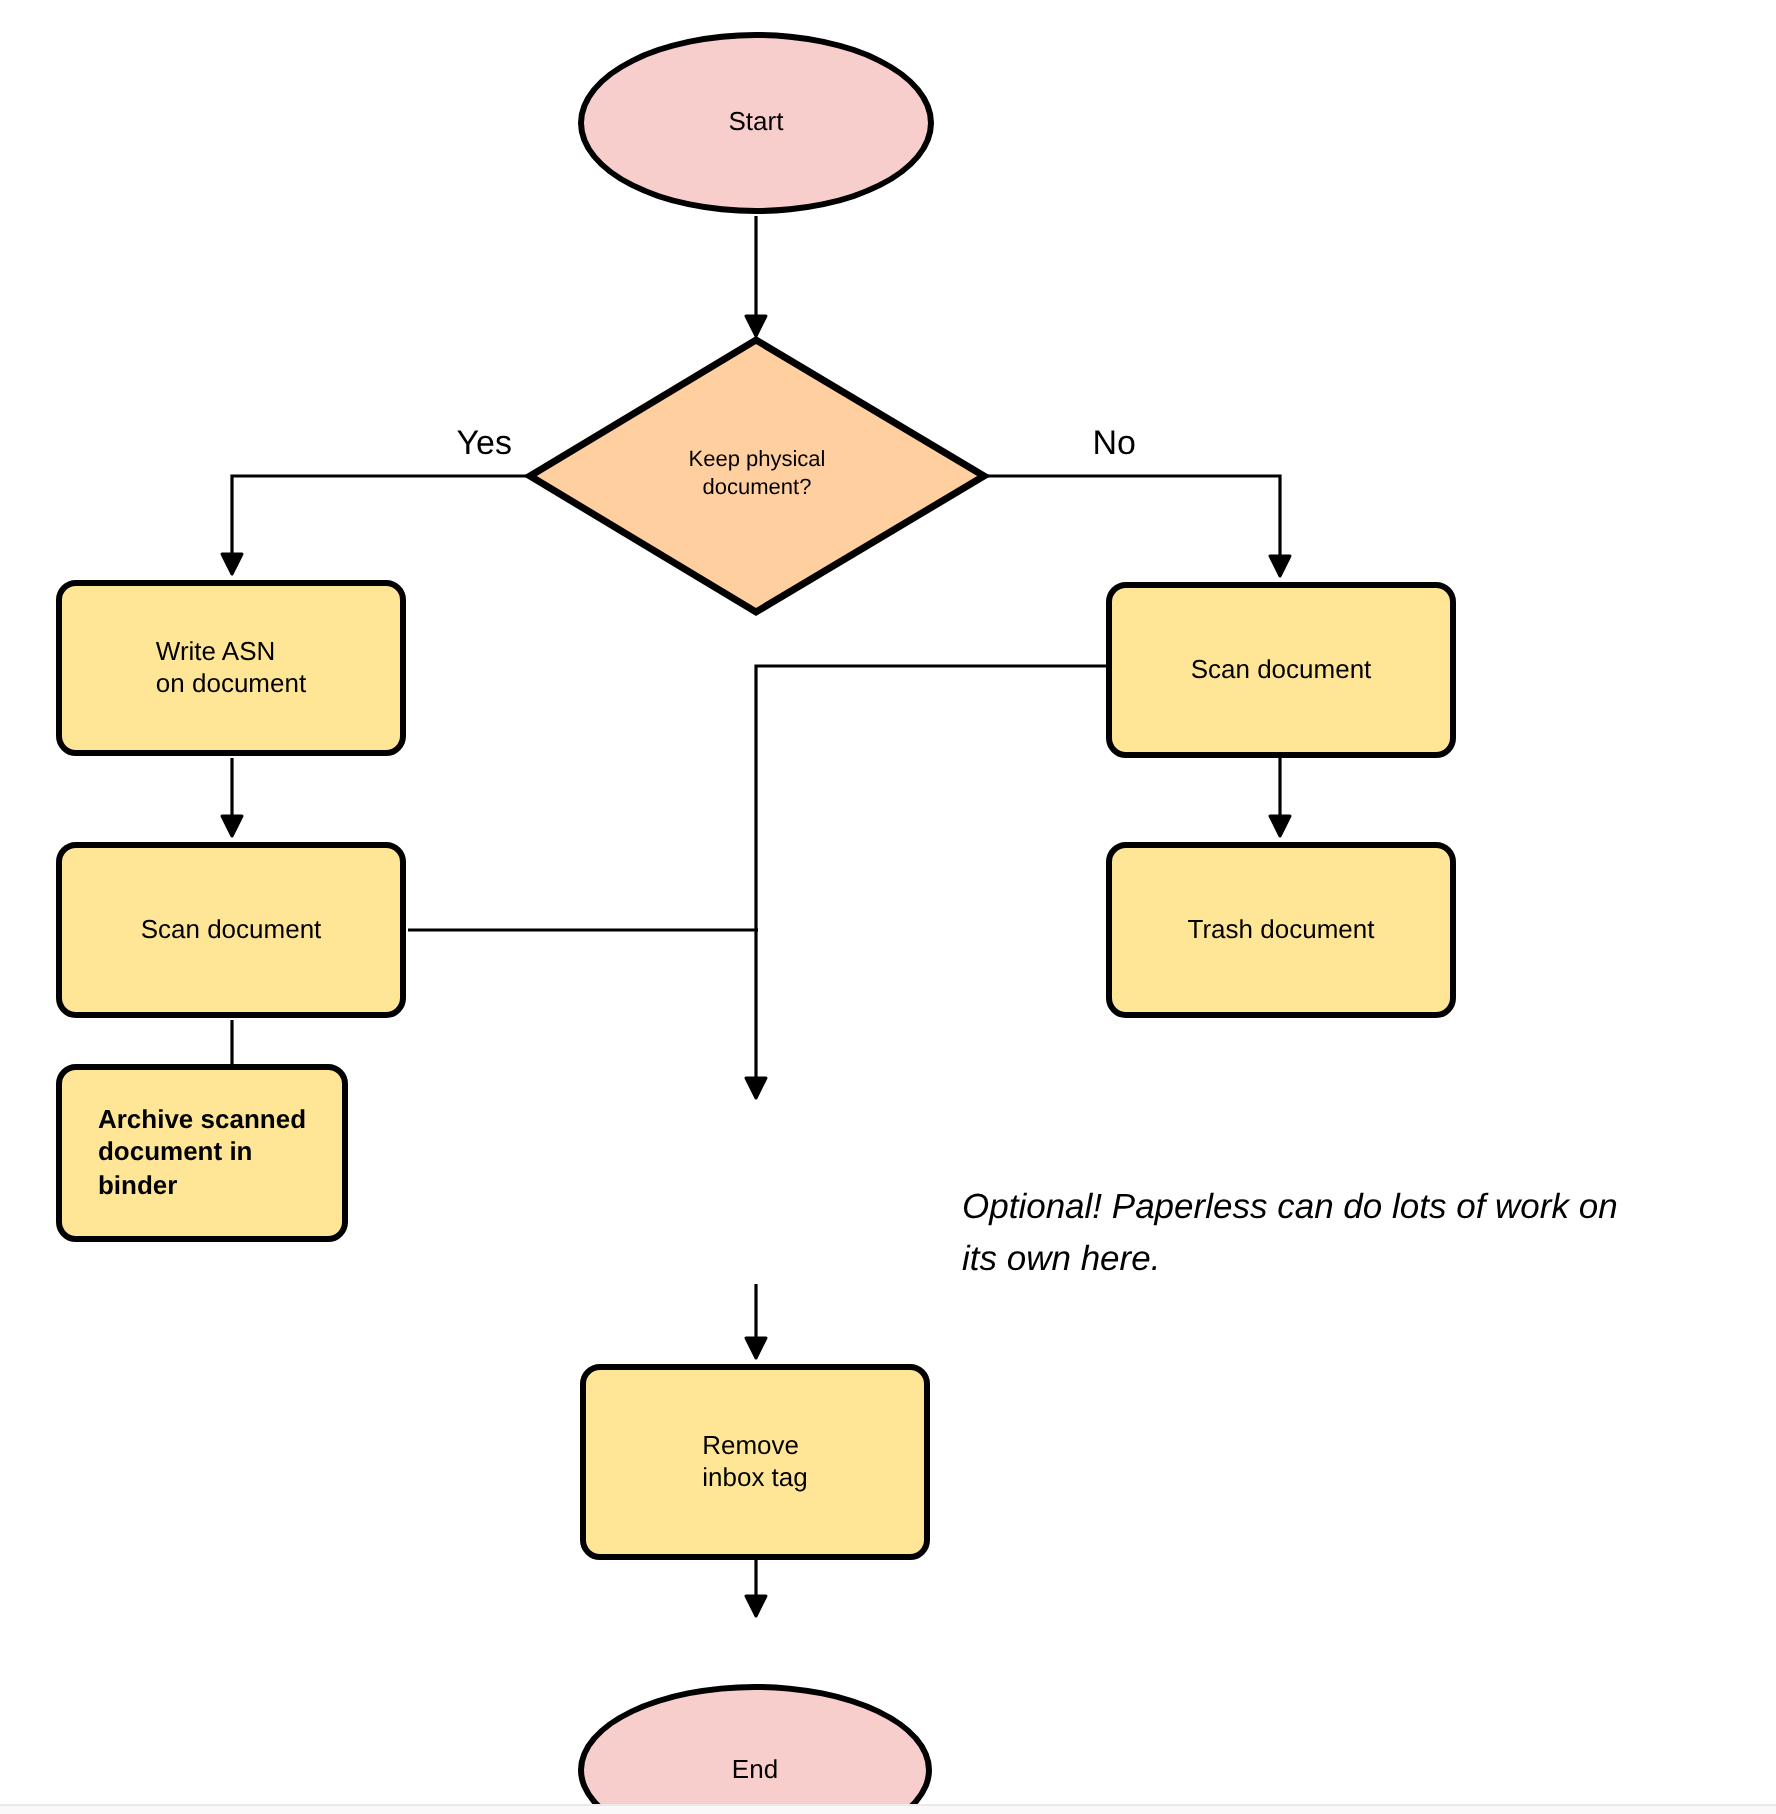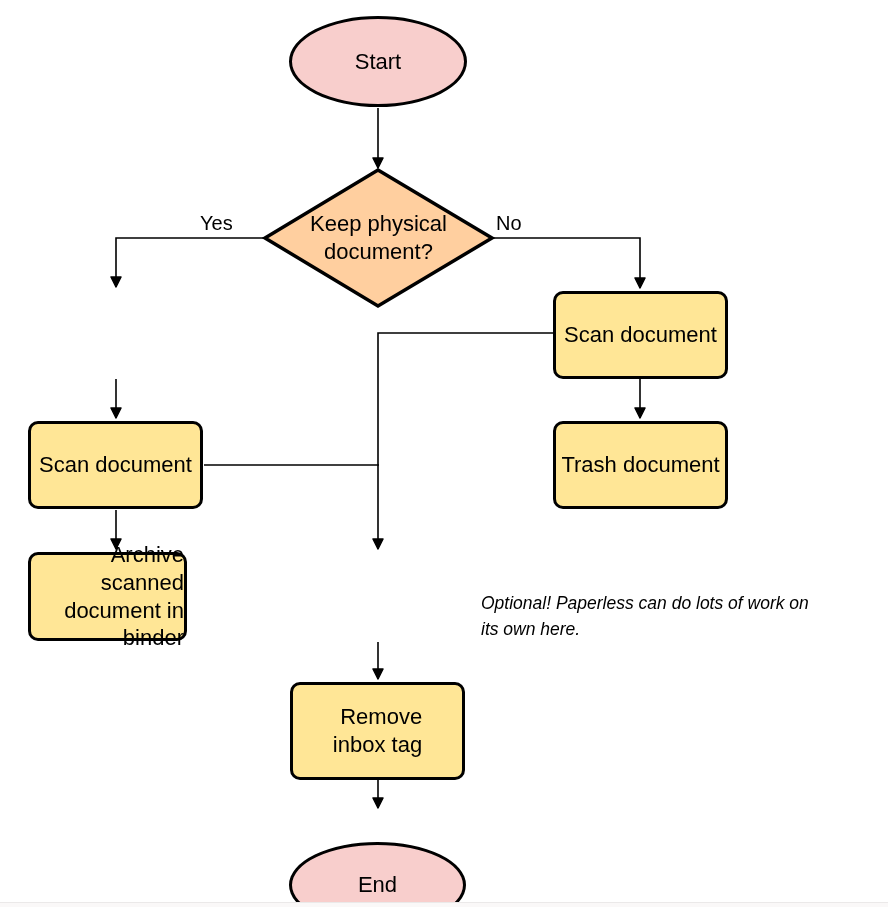--- a/index.html
+++ b/index.html
@@ -16,73 +16,73 @@
     position: absolute;
     left: 0; top: 0;
     width: 888px; height: 907px;
   }
   .node {
     position: absolute;
     box-sizing: border-box;
     display: flex;
     align-items: center;
     justify-content: center;
-    text-align: right;
-    font-size: 22px;
+    text-align: left;
+    font-size: 13px;
     line-height: 1.26;
     white-space: pre-line;
   }
   .rect-node {
     background: var(--yellow, #ffe696);
     border: 3px solid var(--stroke, #000);
     border-radius: 10px;
   }
   .terminator-node {
     background: var(--pink, #f8cecc);
     border: 3px solid var(--stroke, #000);
     border-radius: 50%;
   }
   .diamond-label {
     position: absolute;
     display: flex;
     align-items: center;
     justify-content: center;
     text-align: center;
-    font-size: 22px;
+    font-size: 11px;
     line-height: 1.26;
     white-space: pre-line;
   }
   .edge-label {
     position: absolute;
-    font-size: 20px;
-    text-align: left;
+    font-size: 17px;
+    text-align: right;
   }
   .note-text {
     position: absolute;
     left: 481px;
     top: 590px;
     width: 410px;
     font-size: 17.5px;
     font-style: italic;
     line-height: 26px;
     white-space: pre-line;
   }
   
   #node-start        { left: 289px; top: 16px;  width: 178px; height: 91px; }
   #node-write-asn    { left: 28px;  top: 290px; width: 175px; height: 88px; }
   #node-scan-left    { left: 28px;  top: 421px; width: 175px; height: 88px; }
-  #node-archive      { left: 28px;  top: 552px; width: 159px; height: 89px; }
+  #node-archive      { left: 28px;  top: 532px; width: 146px; height: 89px; font-weight: bold; }
   #node-scan-right   { left: 553px; top: 291px; width: 175px; height: 88px; }
   #node-trash        { left: 553px; top: 421px; width: 175px; height: 88px; }
   #node-tagging      { left: 290px; top: 552px; width: 175px; height: 89px; }
   #node-remove-inbox { left: 290px; top: 682px; width: 175px; height: 98px; }
   #node-end          { left: 289px; top: 842px; width: 177px; height: 86px; }
   #decision-label    { left: 270px; top: 175px; width: 217px; height: 126px; }
   #label-yes         { left: 200px; top: 212px; width: 56px; }
-  #label-no          { left: 496px; top: 212px; width: 52px; }
+  #label-no          { left: 516px; top: 212px; width: 52px; }
   #bottom-strip {
     position: absolute;
     left: 0; bottom: 0;
     width: 888px; height: 4px;
     background: #faf8f8;
     border-top: 1px solid #ebe9e9;
   }
 </style>
 </head>
 <body>
@@ -110,20 +110,22 @@
     <path d="M378,771 V808" fill="none" stroke="#000000" stroke-width="1.6" marker-end="url(#arrow)"></path>
   </svg>
 
   <div id="node-start" class="node terminator-node">Start</div>
 
   <div id="node-end" class="node terminator-node">End</div>
 
   <div id="decision-label" class="diamond-label">Keep physical
 document?</div>
 
+  <div id="node-write-asn" class="node rect-node">Write ASN
+on document</div>
 
   <div id="node-scan-left" class="node rect-node">Scan document</div>
 
   <div id="node-archive" class="node rect-node">Archive scanned
 document in
 binder</div>
 
   <div id="node-scan-right" class="node rect-node">Scan document</div>
 
   <div id="node-trash" class="node rect-node">Trash document</div>

